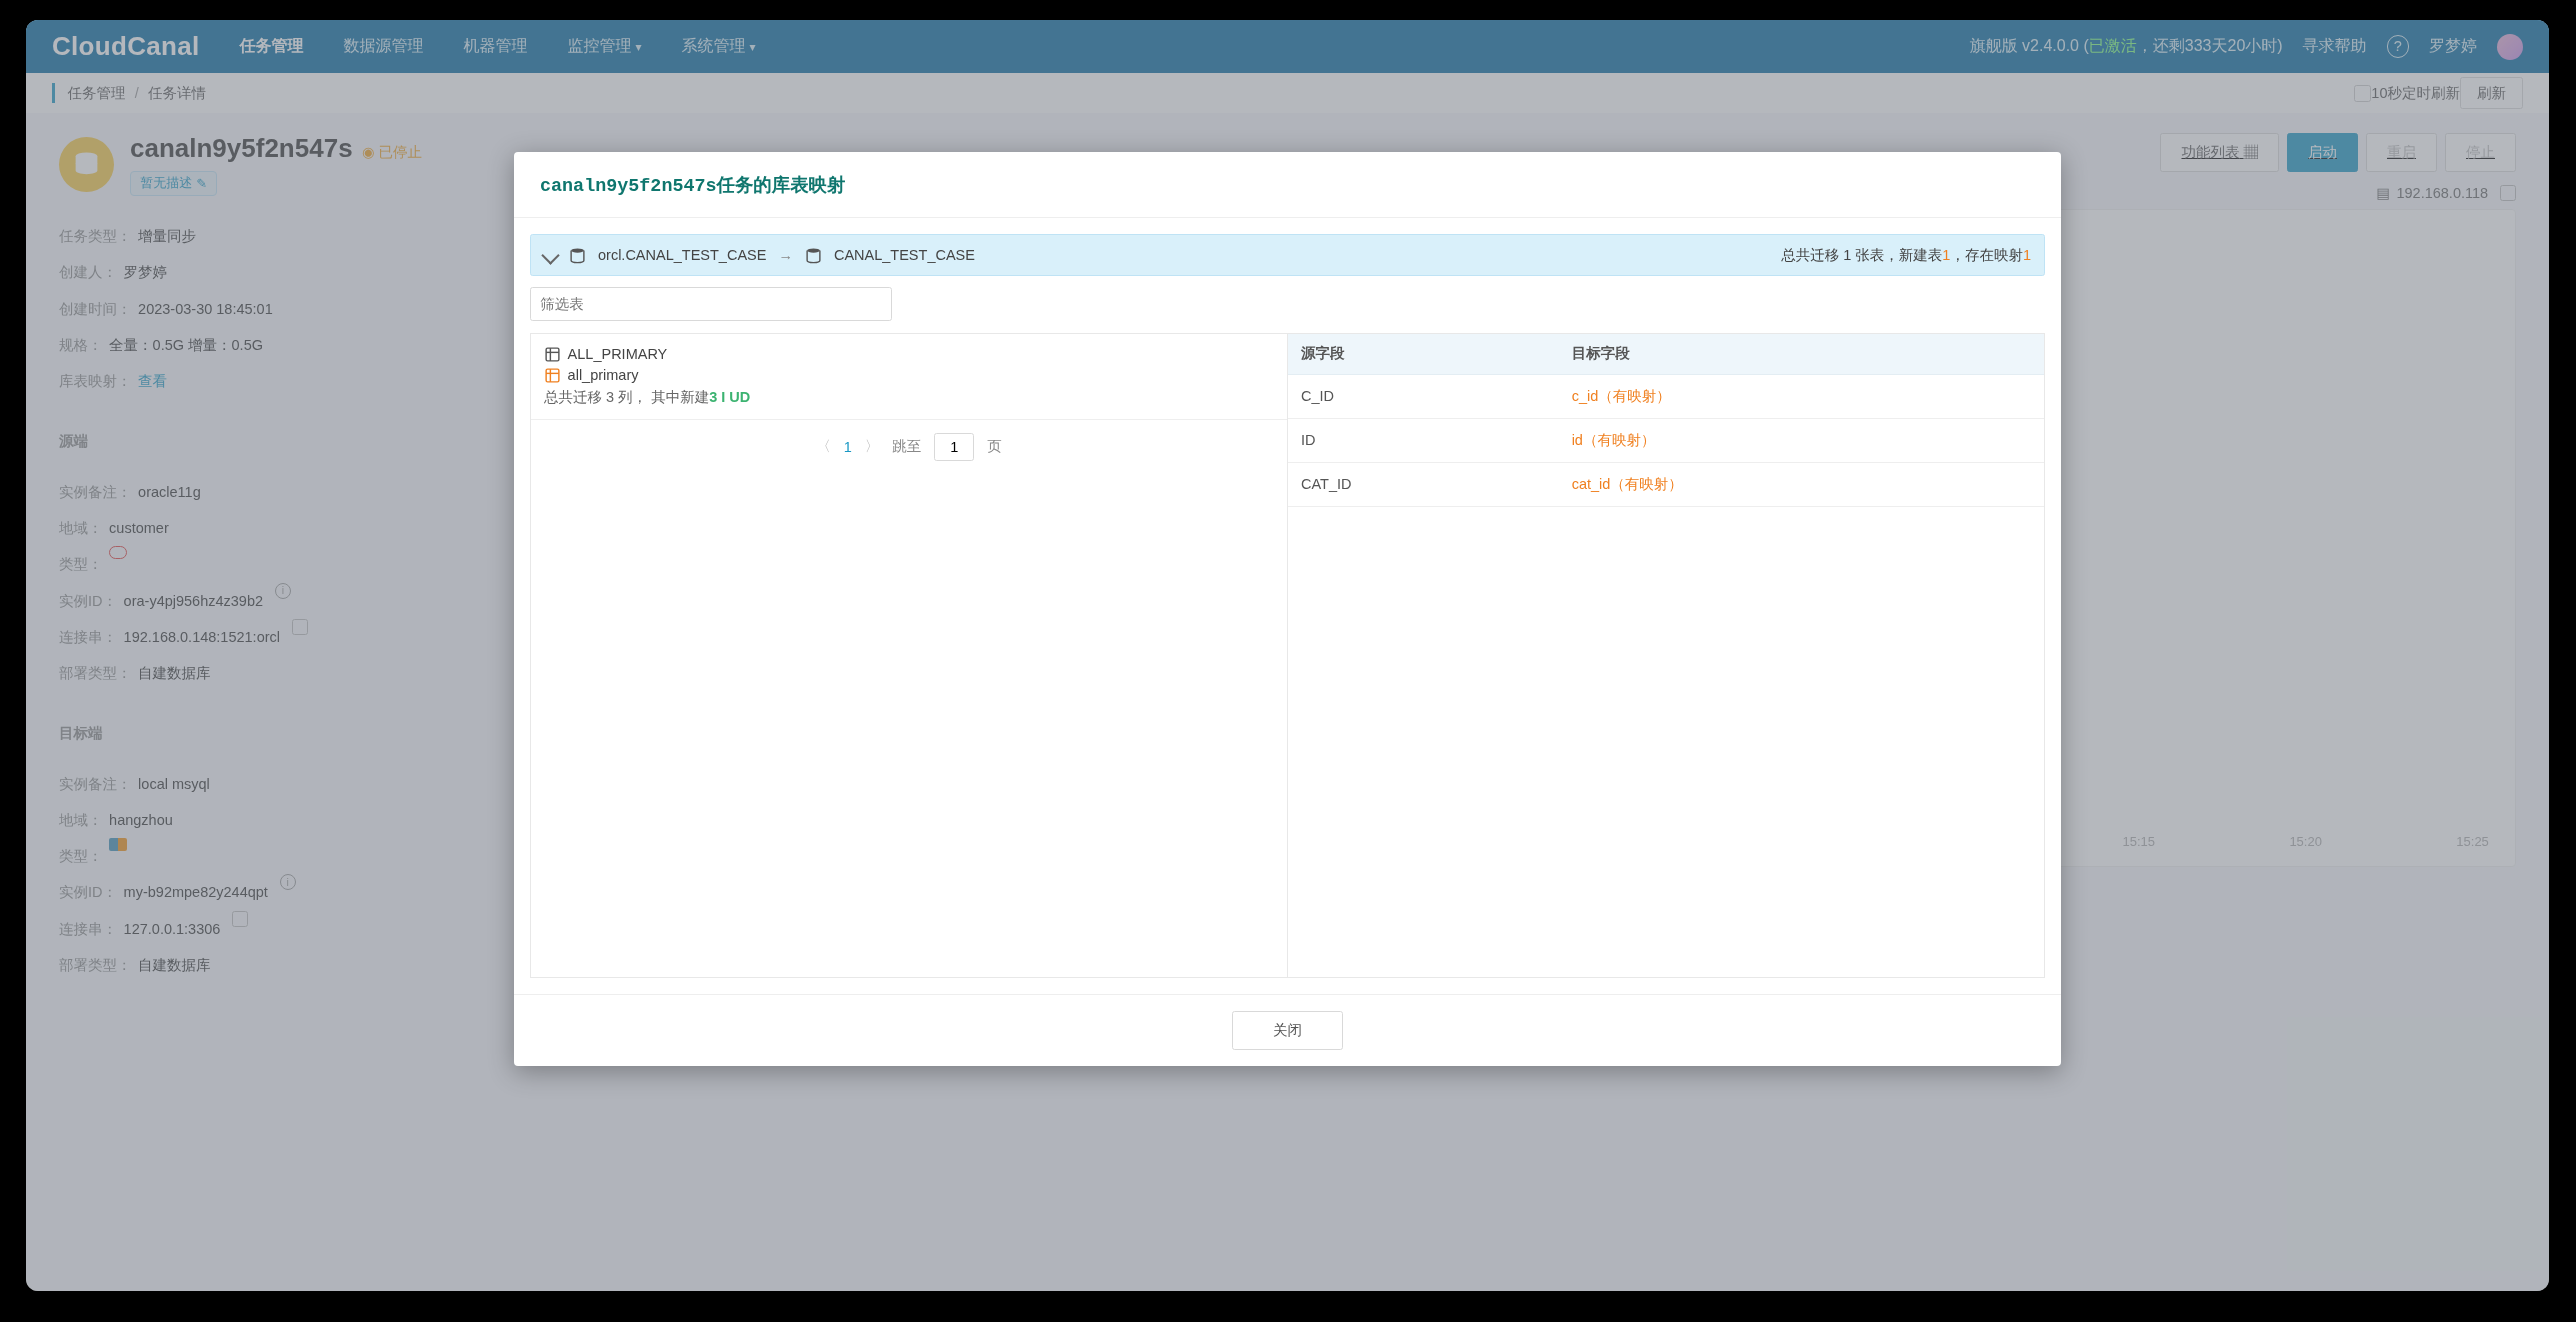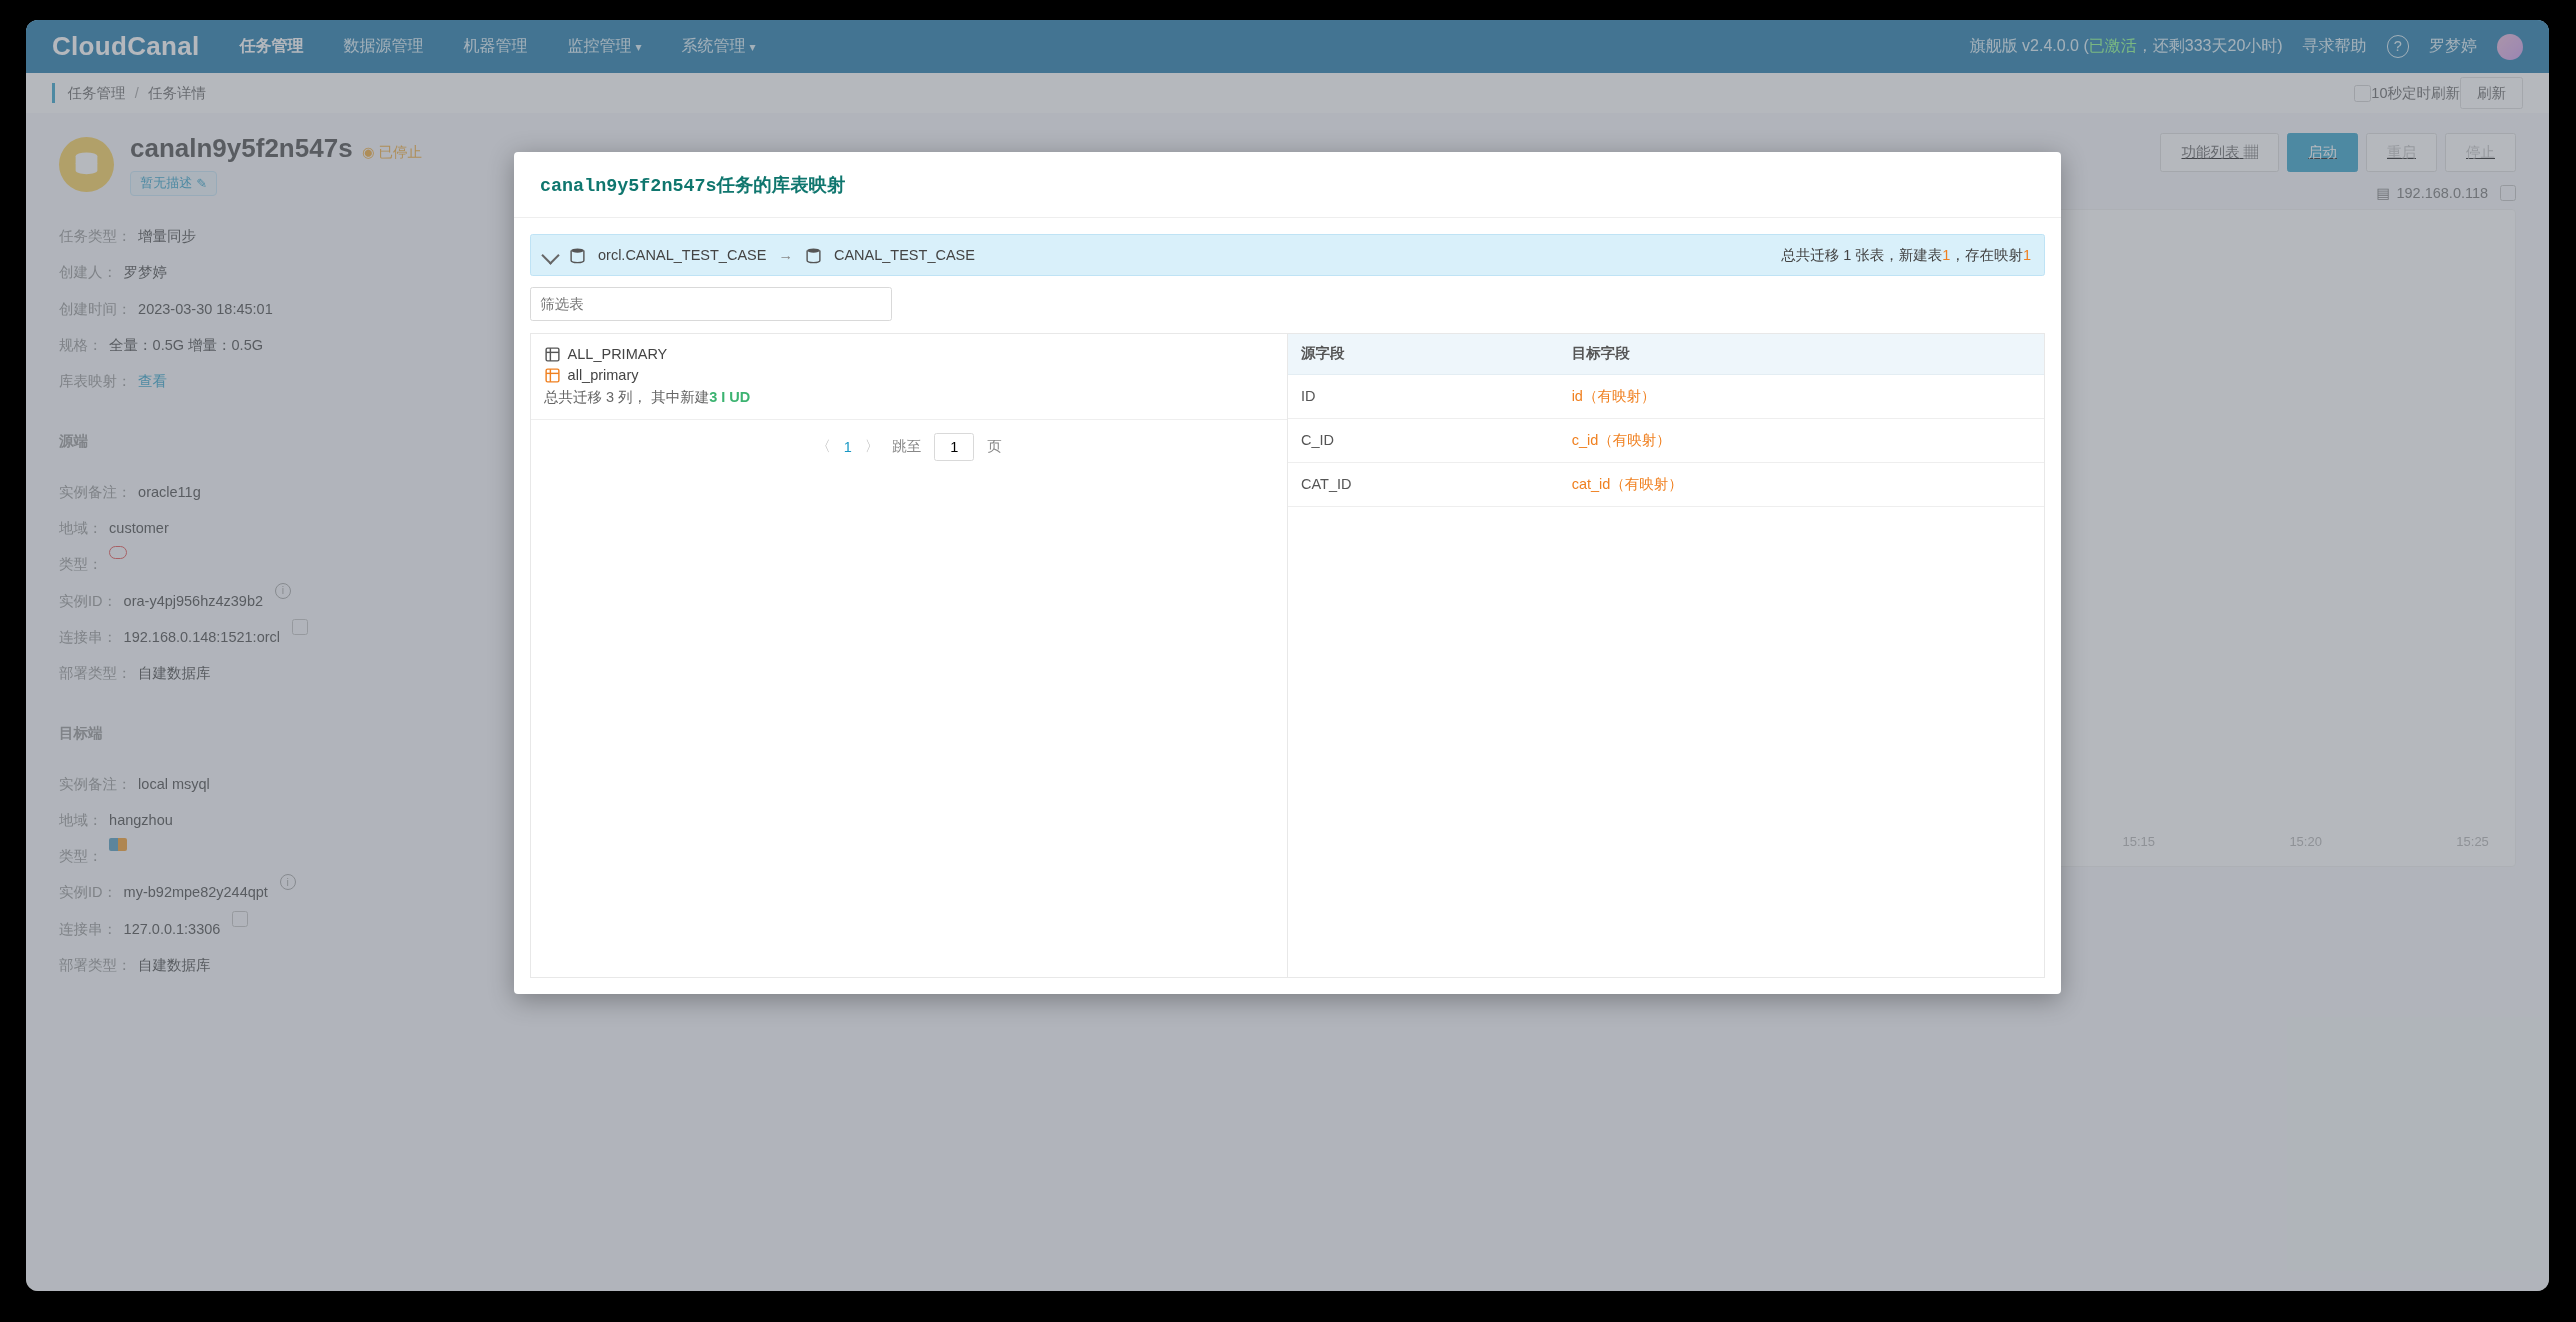--- a/index.html
+++ b/index.html
@@ -335,34 +335,37 @@
           <div class="right-col">
             <table class="field-table">
               <thead>
                     <tr>
                 <th>源字段</th>
                 <th>目标字段</th>
               </tr>
                   </thead>
               <tbody>
                 <tr>
+                      <td>C_ID</td>
+                      <td class="orange">c_id（有映射）</td>
+                    </tr>
+                <tr>
                       <td>ID</td>
                       <td class="orange">id（有映射）</td>
-                    </tr>
-                <tr>
-                      <td>C_ID</td>
-                      <td class="orange">c_id（有映射）</td>
                     </tr>
                 <tr>
                       <td>CAT_ID</td>
                       <td class="orange">cat_id（有映射）</td>
                     </tr>
               </tbody>
             </table>
           </div>
         </div>
       </div>
+      <div class="modal-ft">
+        <button class="btn" style="padding:9.2px 40px">关闭</button>
+      </div>
     </div>
   </div>
 
 </div>
 </div>
 
 
 </body></html>

